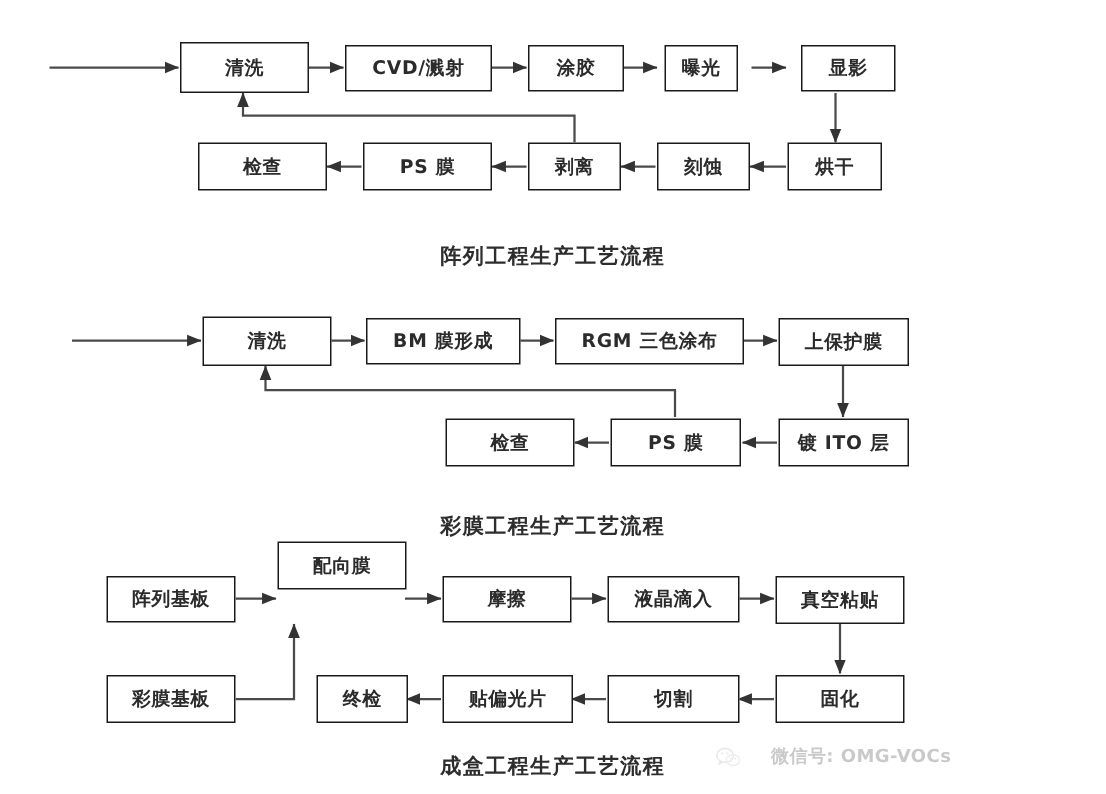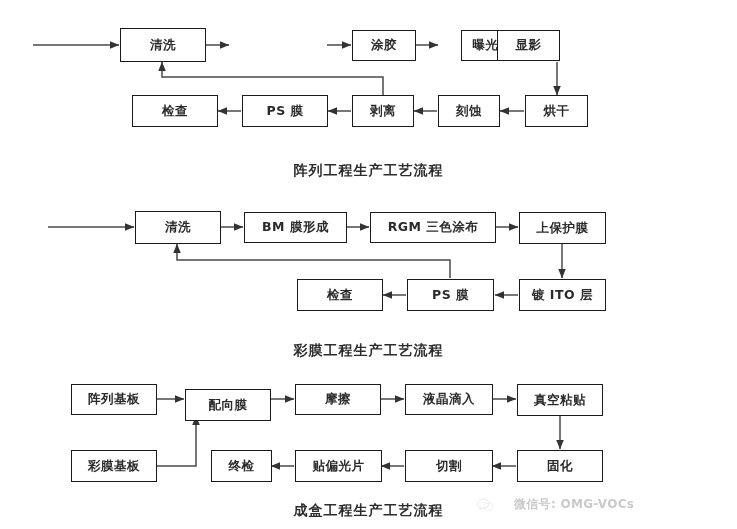--- a/index.html
+++ b/index.html
@@ -112,27 +112,30 @@
       <path d="M516,466 L492,466"></path>
       <path d="M404,466 L381,466"></path>
       <path d="M294,466 L271,466"></path>
       <path d="M157,466 L196,466 L196,416"></path>
     </g>
   </svg>
 
   <div class="node" style="left:120px; top:28px; width:86px; height:34px;">
     <span>清洗</span>
   </div>
+  <div class="node" style="left:230px; top:30px; width:98px; height:31px;">
+    <span>CVD/溅射</span>
+  </div>
   <div class="node" style="left:352px; top:30px; width:64px; height:31px;">
     <span>涂胶</span>
   </div>
-  <div class="node" style="left:461px; top:30px; width:49px; height:31px;">
+  <div class="node" style="left:443px; top:30px; width:49px; height:31px;">
     <span>曝光</span>
   </div>
-  <div class="node" style="left:497px; top:30px; width:63px; height:31px;">
+  <div class="node" style="left:534px; top:30px; width:63px; height:31px;">
     <span>显影</span>
   </div>
   <div class="node" style="left:525px; top:95px; width:63px; height:32px;">
     <span>烘干</span>
   </div>
   <div class="node" style="left:438px; top:95px; width:62px; height:32px;">
     <span>刻蚀</span>
   </div>
   <div class="node" style="left:352px; top:95px; width:62px; height:32px;">
     <span>剥离</span>
@@ -164,21 +167,21 @@
     <span>PS 膜</span>
   </div>
   <div class="node" style="left:297px; top:279px; width:86px; height:32px;">
     <span>检查</span>
   </div>
   <div class="caption" style="top:342px;">彩膜工程生产工艺流程</div>
 
   <div class="node" style="left:71px; top:384px; width:86px; height:31px;">
     <span>阵列基板</span>
   </div>
-  <div class="node" style="left:185px; top:389px; width:86px; height:32px;">
+  <div class="node" style="left:185px; top:361px; width:86px; height:32px;">
     <span>配向膜</span>
   </div>
   <div class="node" style="left:405px; top:384px; width:88px; height:31px;">
     <span>液晶滴入</span>
   </div>
   <div class="node" style="left:295px; top:384px; width:86px; height:31px;">
     <span>摩擦</span>
   </div>
   <div class="node" style="left:517px; top:384px; width:86px; height:32px;">
     <span>真空粘贴</span>

